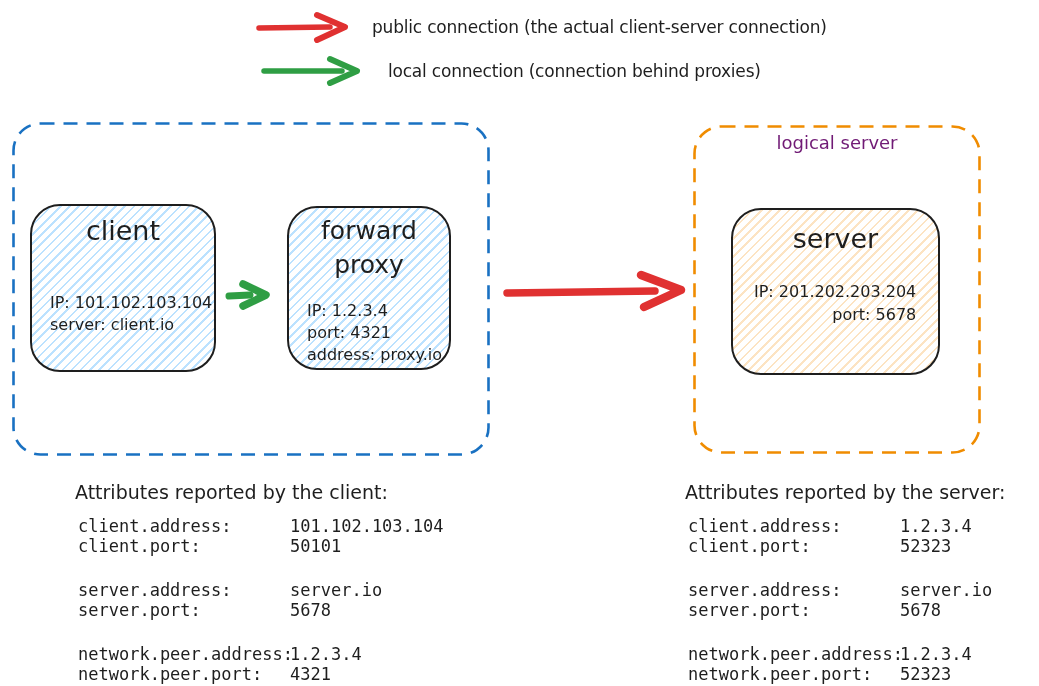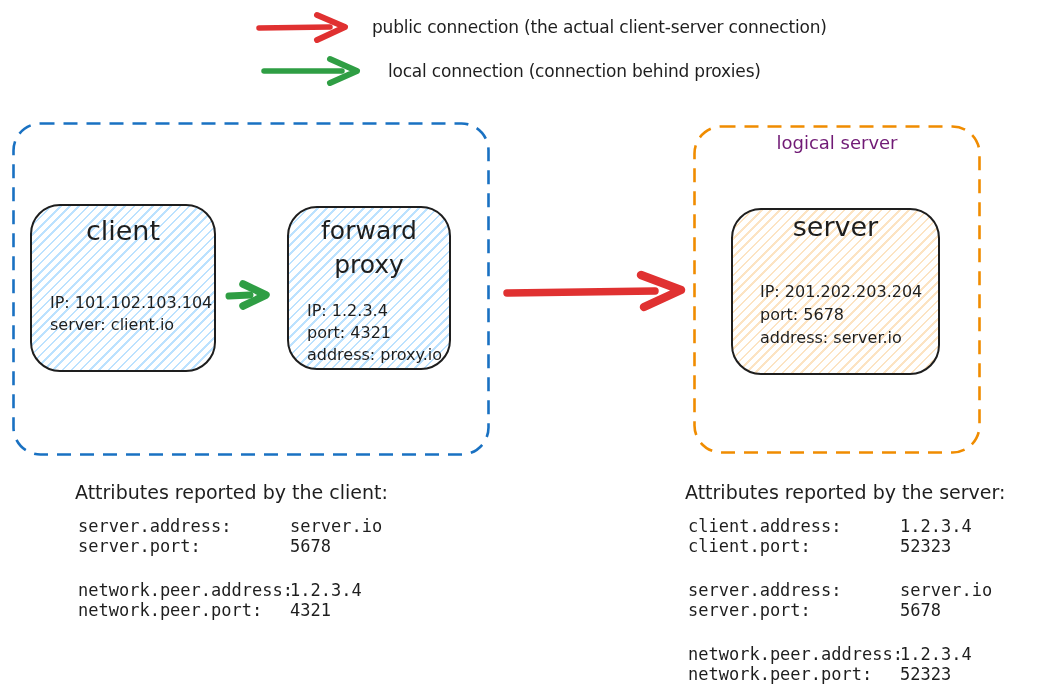--- a/index.html
+++ b/index.html
@@ -94,30 +94,33 @@
       <div>proxy</div>
     </div>
     <div class="node-details" style="left:18px; top:92px;">
       <div>IP: 1.2.3.4</div>
       <div>port: 4321</div>
       <div>address: proxy.io</div>
     </div>
   </div>
 
   <div class="node hatch-orange" style="left:731px; top:208px; width:209px; height:167px;">
-    <div class="node-title" style="">server</div>
-    <div class="node-details" style="left:27px; top:70px; line-height:23px;">
+    <div class="node-title" style="margin-top:12px;">server</div>
+    <div class="node-details" style="left:21px; top:70px; line-height:23px;text-align:right;">
       <div>IP: 201.202.203.204</div>
       <div>port: 5678</div>
-      <div>address: server.io</div>
     </div>
   </div>
 
   <div class="abs attr-heading" style="left:75px; top:481px;">Attributes reported by the client:</div>
   <div class="attr-table" style="left:78px; top:516px;">
+    <div class="attr-group">
+      <div><span class="attr-key">client.address:</span><span>101.102.103.104</span></div>
+      <div><span class="attr-key">client.port:</span><span>50101</span></div>
+    </div>
     <div class="attr-group">
       <div><span class="attr-key">server.address:</span><span>server.io</span></div>
       <div><span class="attr-key">server.port:</span><span>5678</span></div>
     </div>
     <div class="attr-group">
       <div><span class="attr-key">network.peer.address:</span><span>1.2.3.4</span></div>
       <div><span class="attr-key">network.peer.port:</span><span>4321</span></div>
     </div>
   </div>
 

